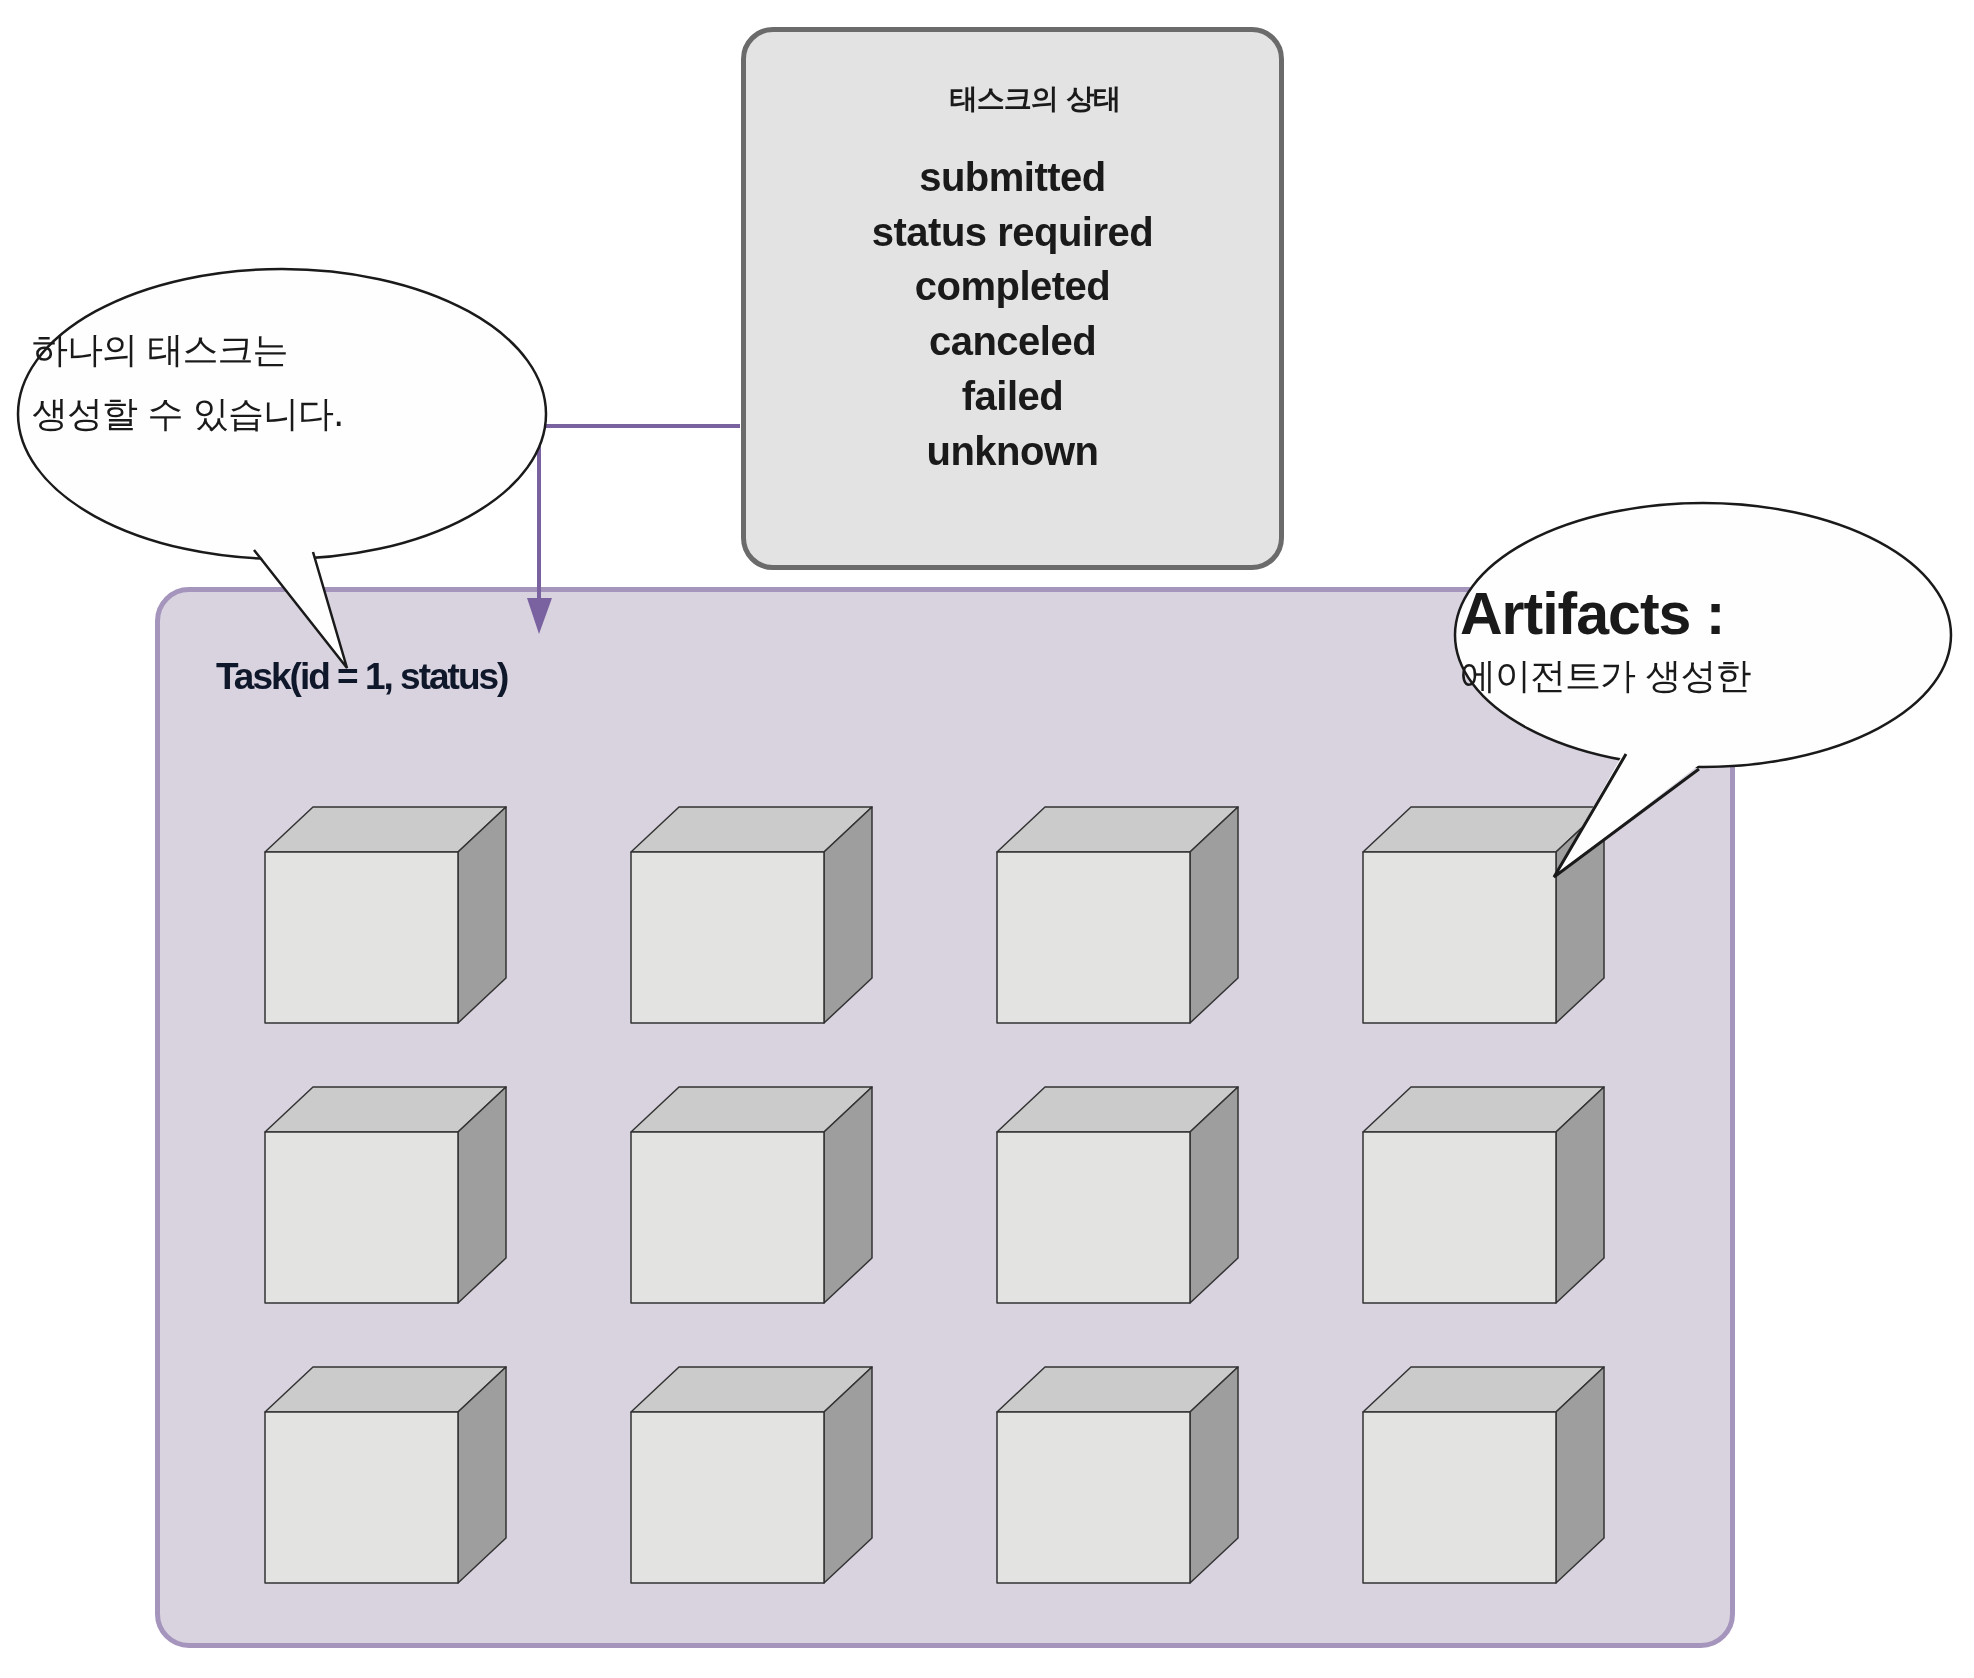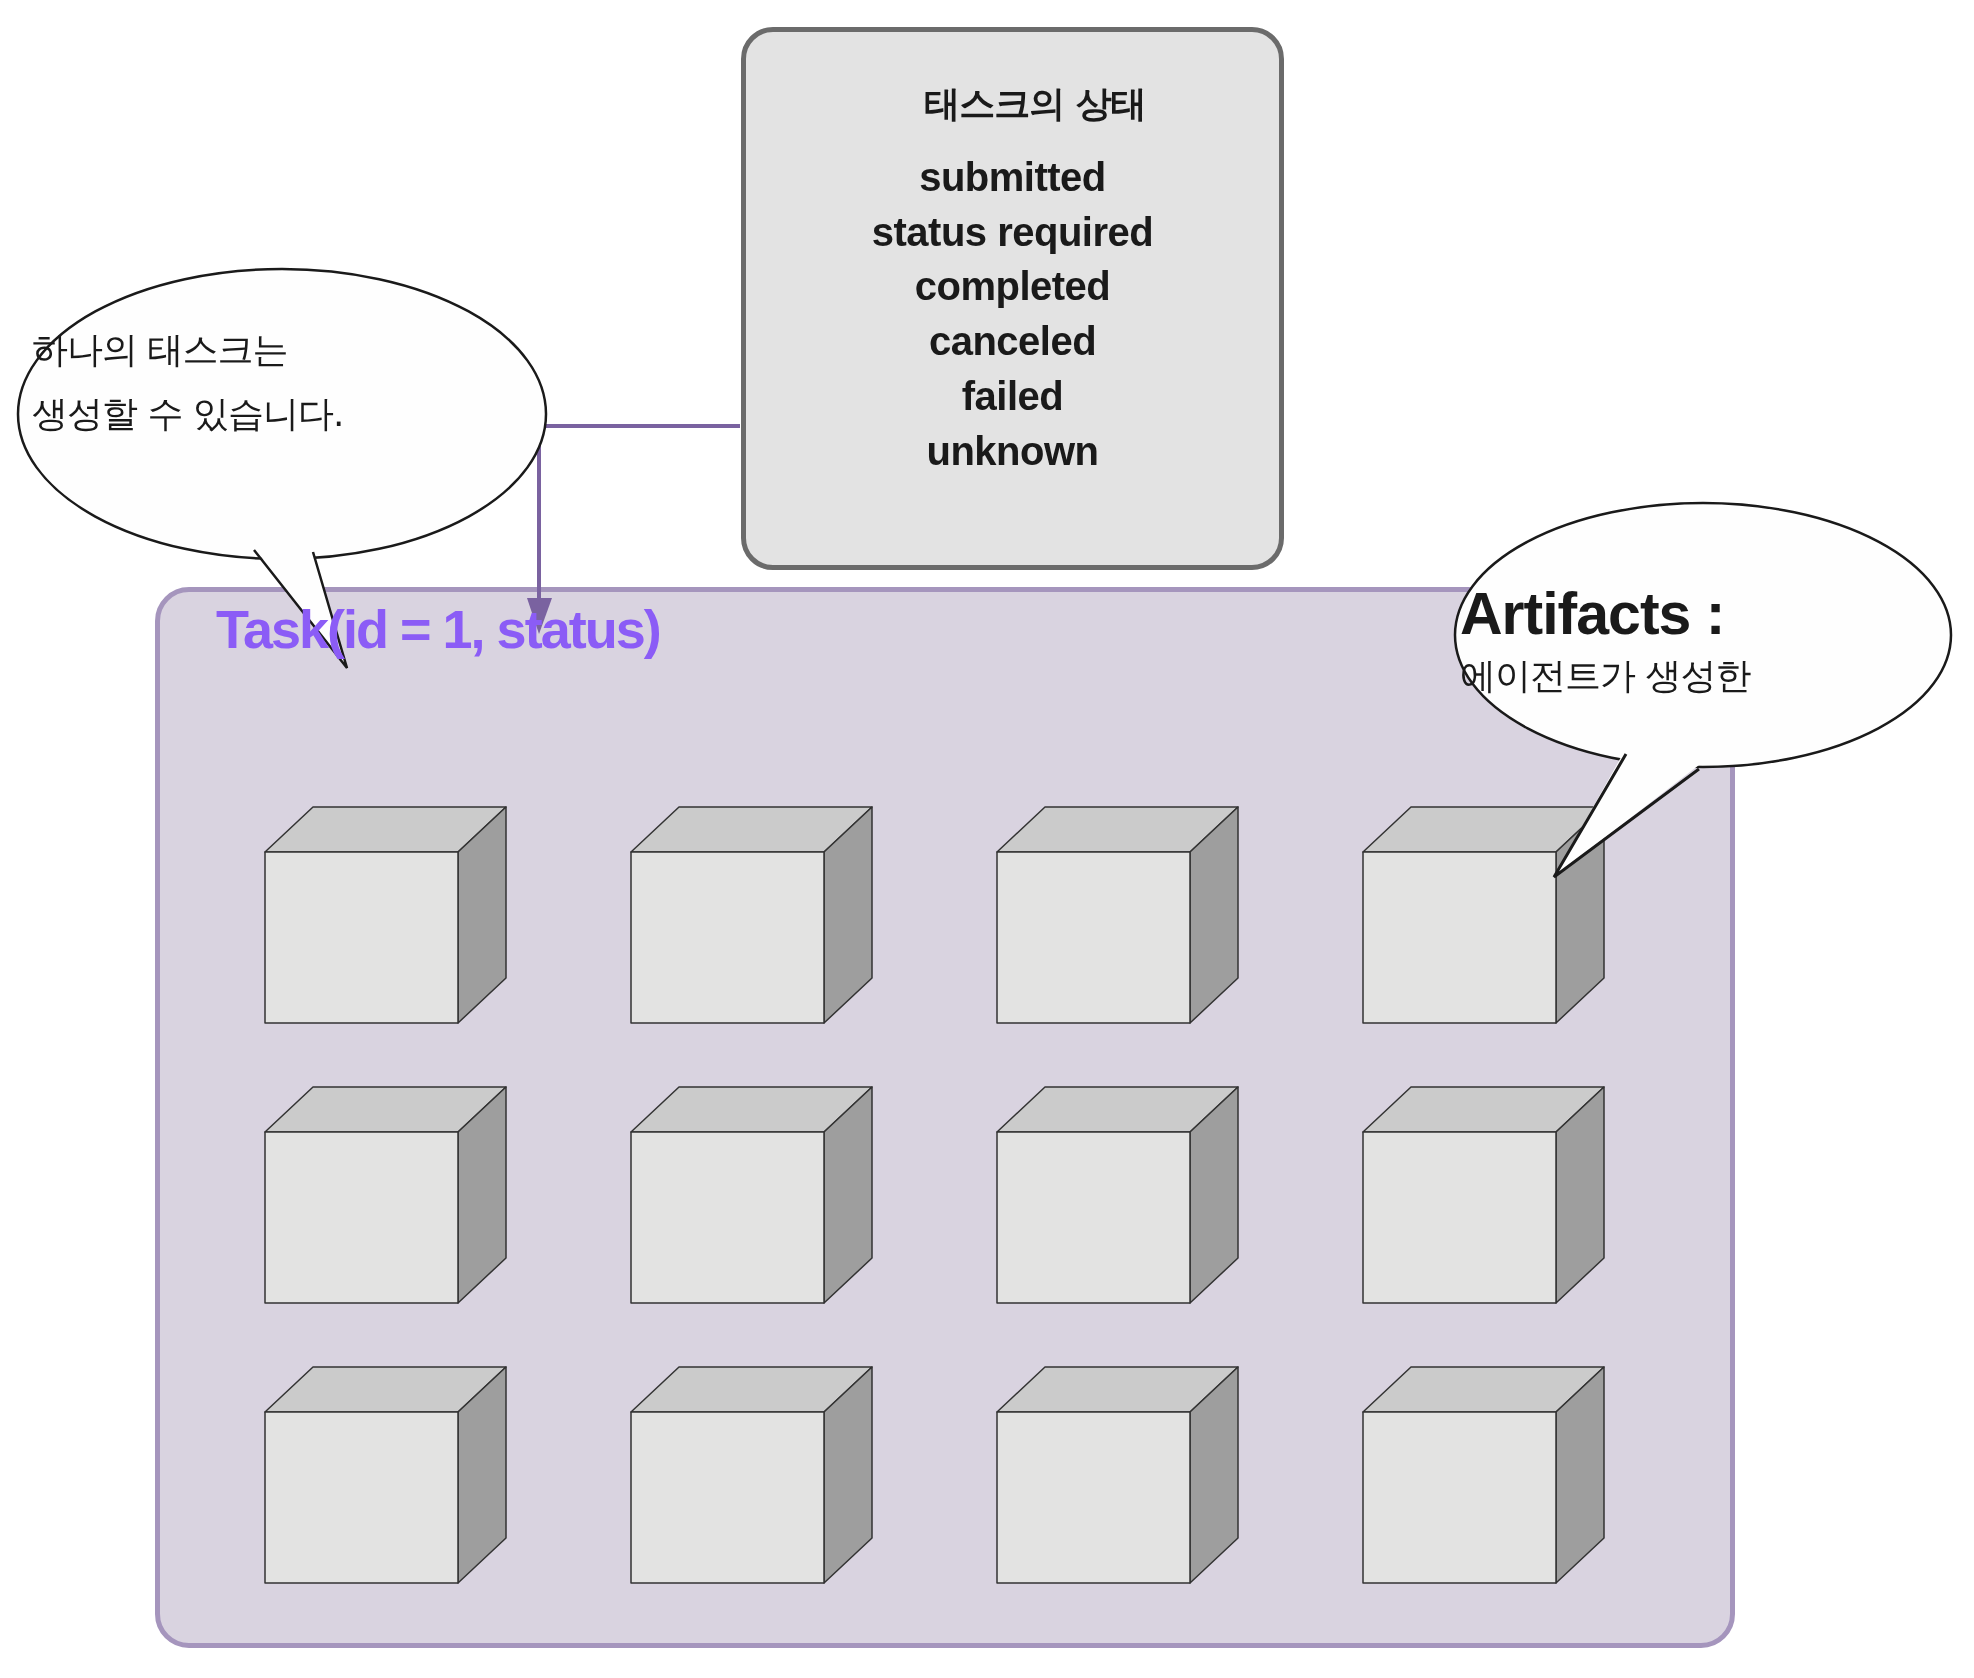--- a/index.html
+++ b/index.html
@@ -4,30 +4,30 @@
 <style>
   html, body { margin: 0; padding: 0; background: #ffffff; }
   body { width: 1974px; height: 1678px; position: relative; overflow: hidden;
          font-family: "DejaVu Sans", "Liberation Sans", sans-serif; color: #1a1a1a; }
   #canvas { position: absolute; left: 0; top: 0; width: 1974px; height: 1678px; }
   .task-container {
     position: absolute; left: 155px; top: 587px; width: 1580px; height: 1061px;
     box-sizing: border-box; background: #d9d3e0; border: 5px solid #a595bd; border-radius: 34px;
   }
   .task-label {
-    position: absolute; left: 216px; top: 598px; font-family: "Liberation Sans", sans-serif;
-    font-weight: bold; font-size: 54px; letter-spacing: -2px; white-space: nowrap; color: #8b5cf6;
+    position: absolute; left: 216px; top: 656px; font-family: "Liberation Sans", sans-serif;
+    font-weight: bold; font-size: 37px; letter-spacing: -2px; white-space: nowrap; color: #0f172a;
   }
   .status-box {
     position: absolute; left: 741px; top: 27px; width: 543px; height: 543px;
     box-sizing: border-box; background: #e3e3e3; border: 5px solid #6b6b6b; border-radius: 32px;
   }
   .status-title {
     position: absolute; left: 741px; top: 80px; width: 588px; text-align: center;
-    font-family: "DejaVu Sans", sans-serif; font-weight: bold; font-size: 36px; letter-spacing: -1px;
+    font-family: "DejaVu Sans", sans-serif; font-weight: bold; font-size: 28px; letter-spacing: -1px;
   }
   .status-list {
     position: absolute; left: 741px; top: 150px; width: 543px; text-align: center; margin: 0; padding: 0;
     list-style: none; font-family: "Liberation Sans", sans-serif; font-weight: bold; font-size: 40px;
     line-height: 54.7px; letter-spacing: -0.5px;
   }
   .bubble-text {
     position: absolute; text-align: left; font-family: "DejaVu Sans", sans-serif;
     font-size: 36px; line-height: 64px; white-space: nowrap; letter-spacing: -1px;
   }

